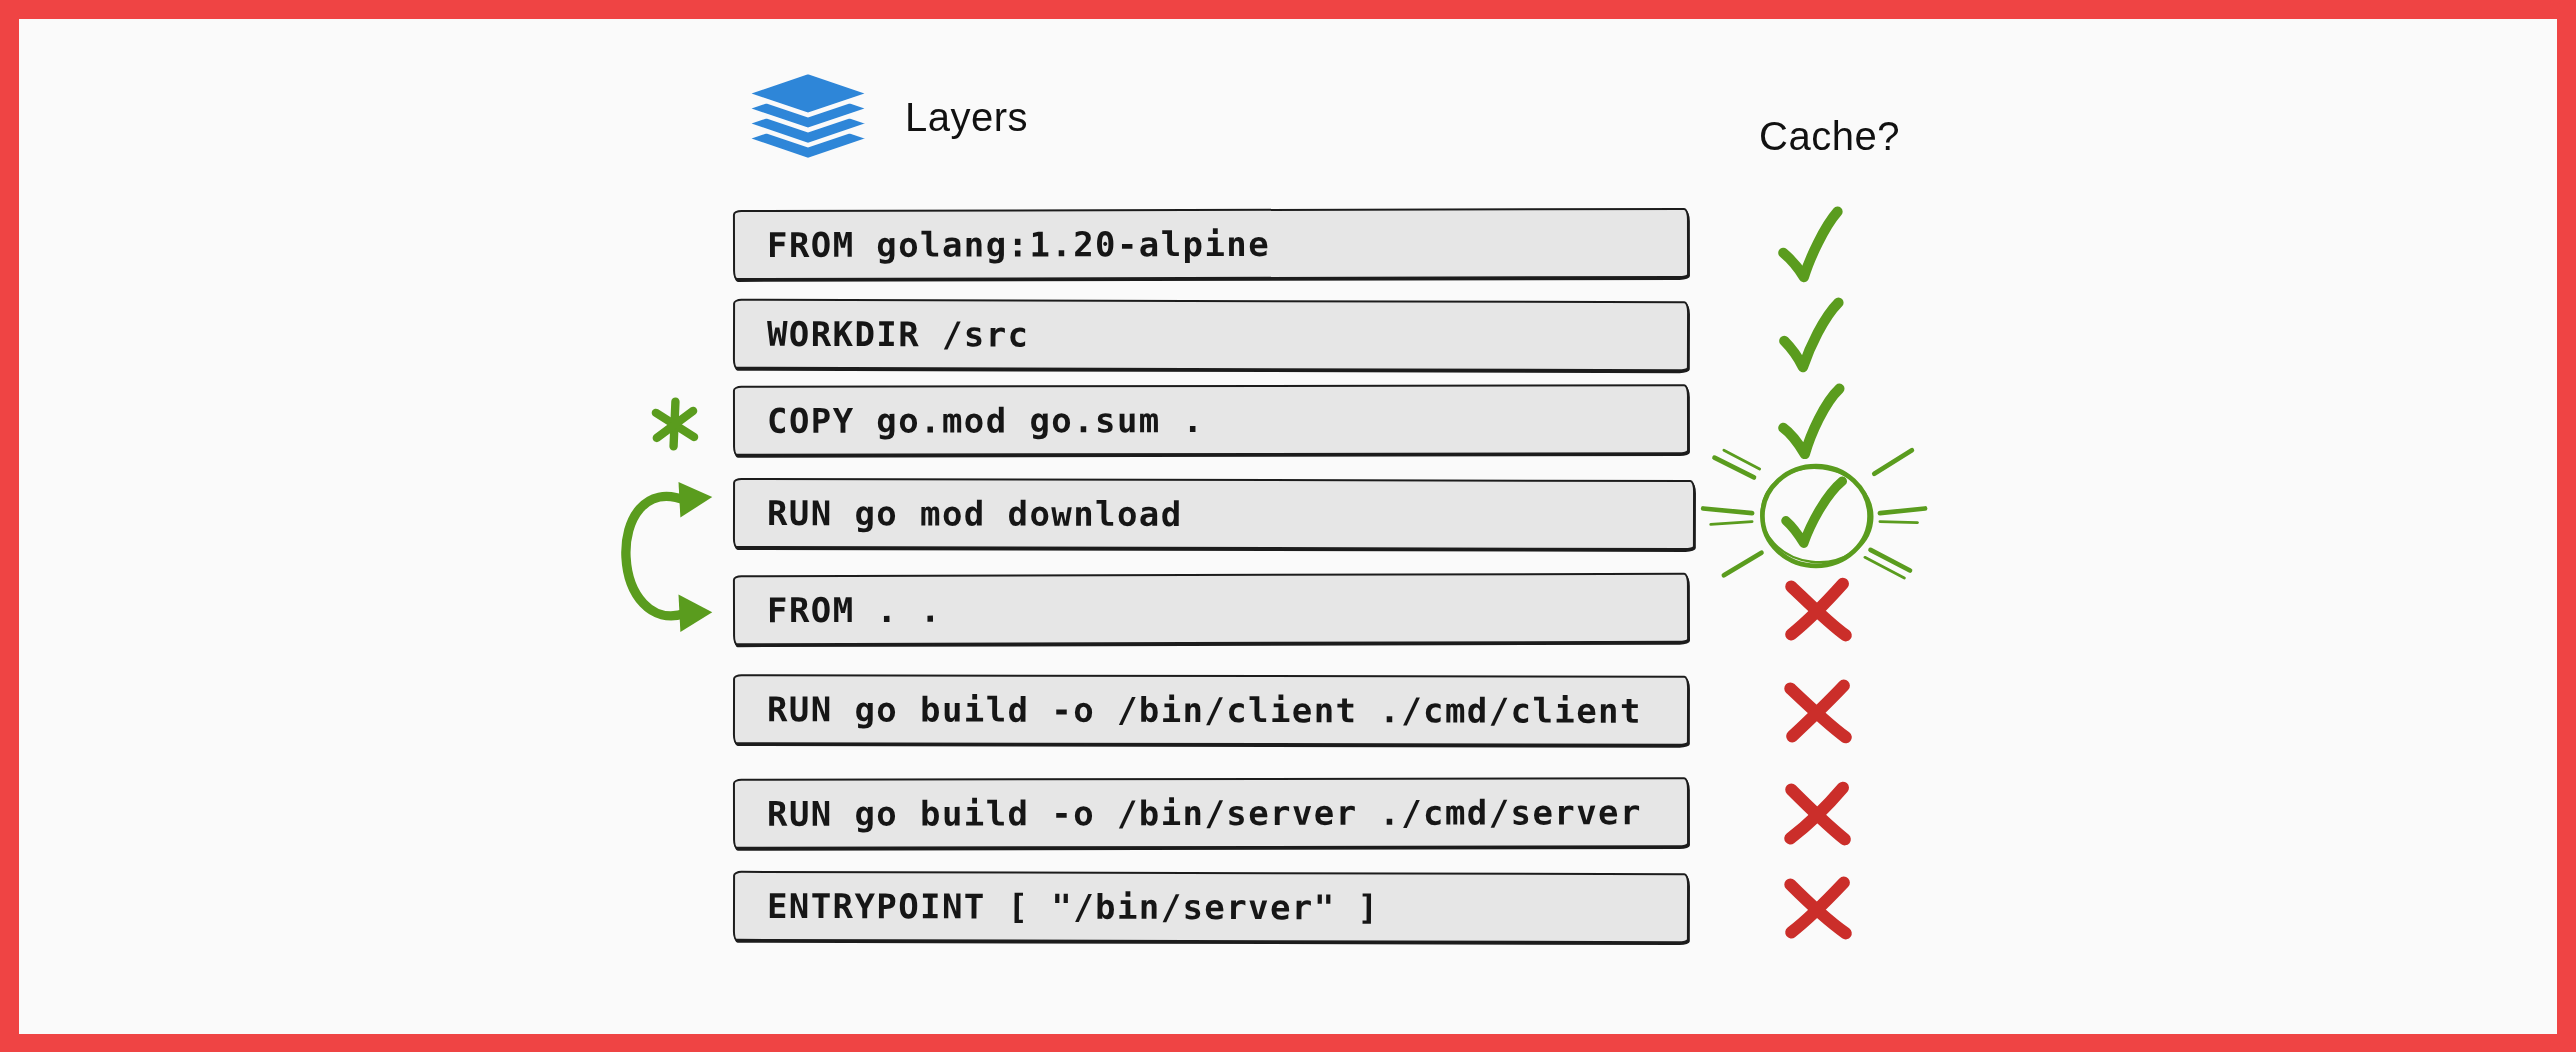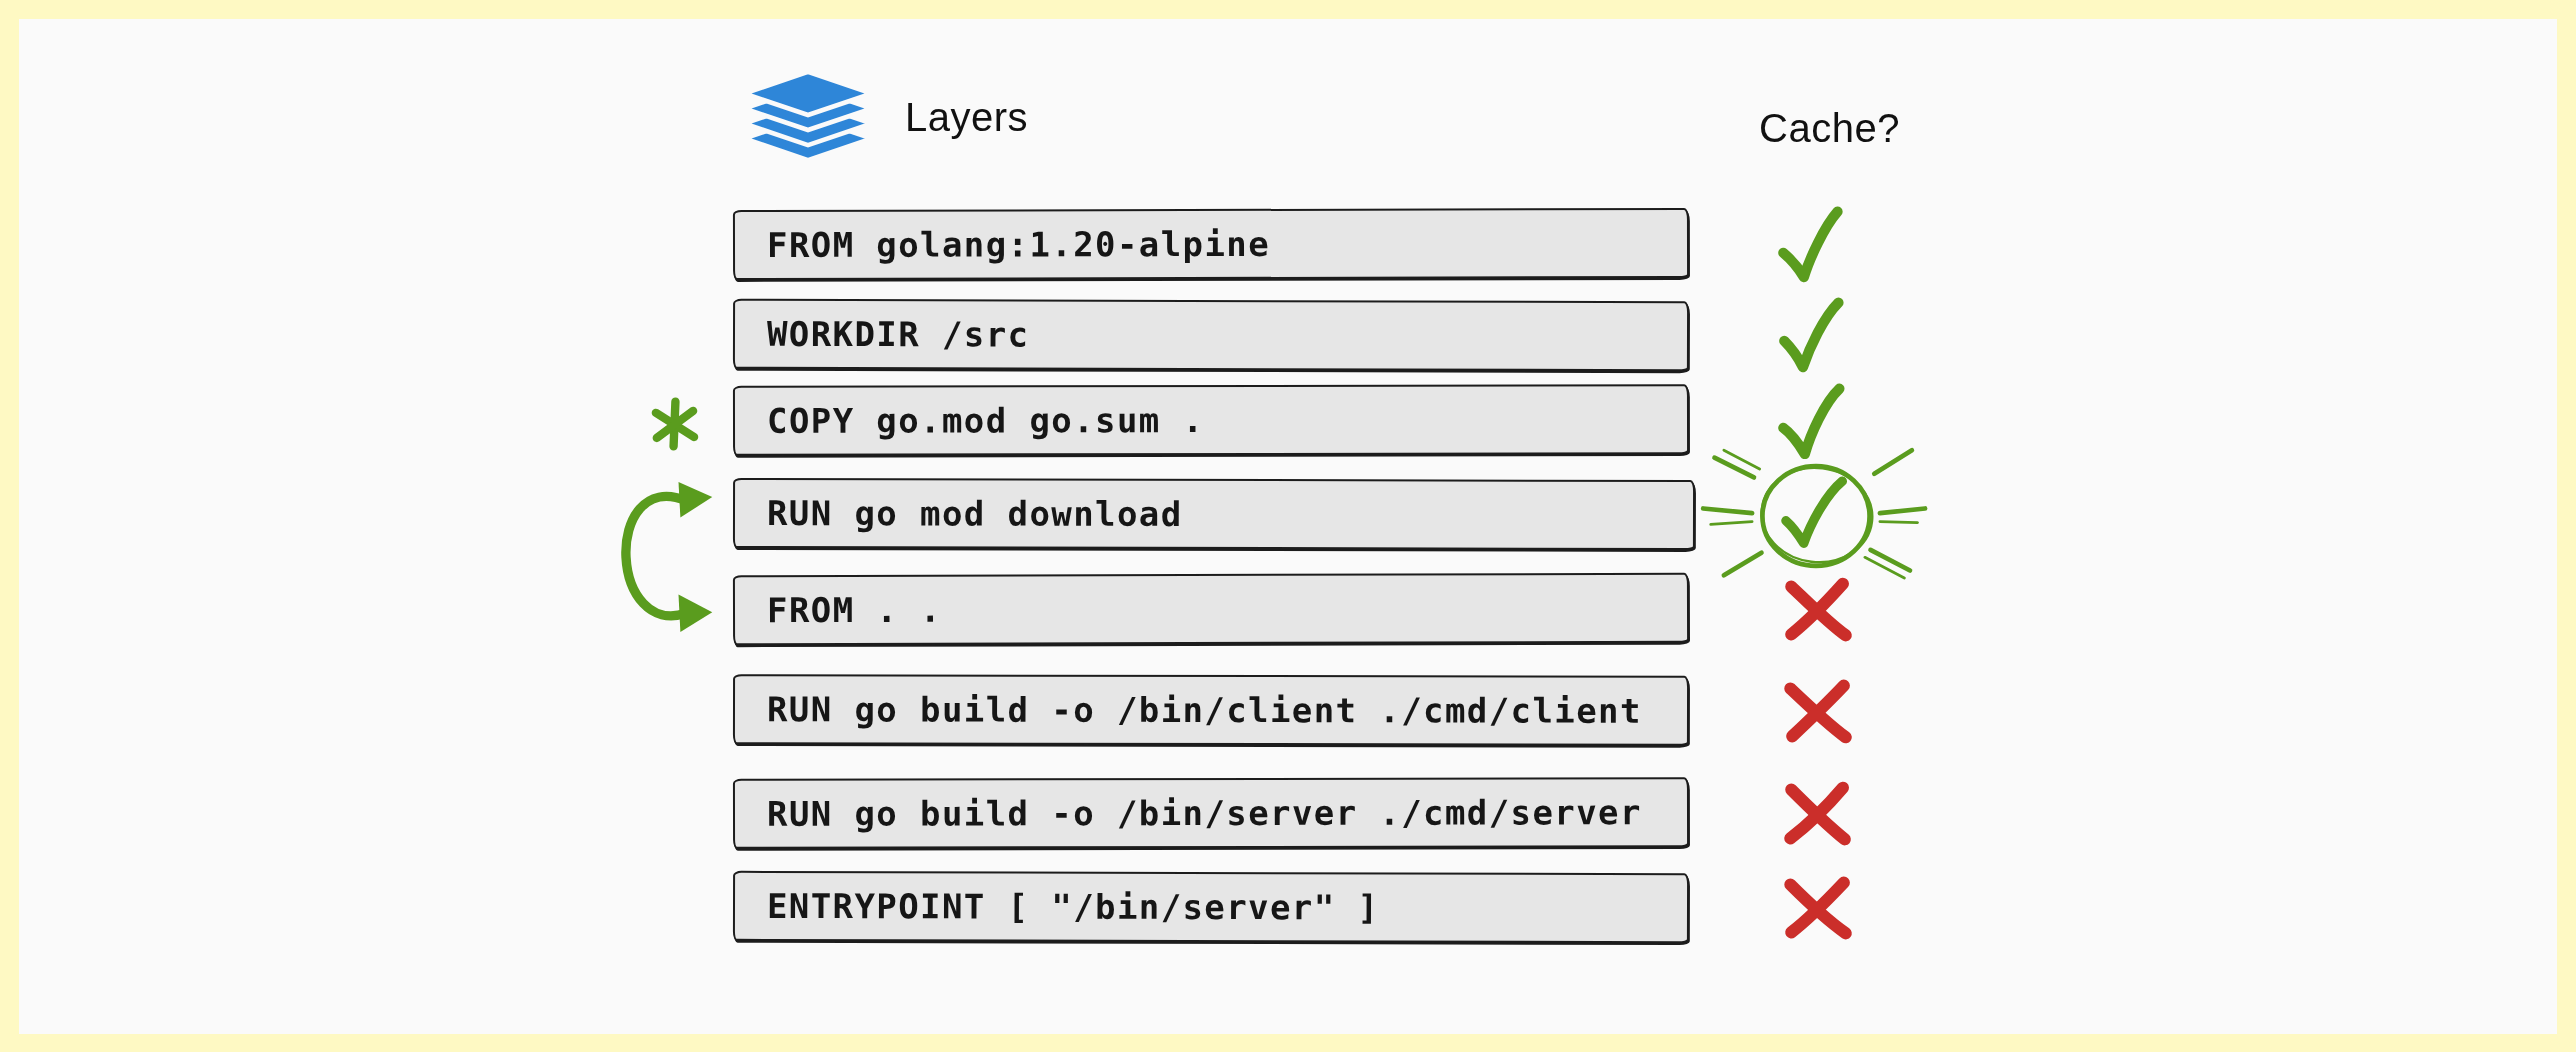--- a/index.html
+++ b/index.html
@@ -1,40 +1,40 @@
 <!DOCTYPE html>
 <html style="font-size:15px"><head>
 <meta charset="utf-8">
 <style>
   * { margin: 0; padding: 0; box-sizing: border-box; }
   html, body { width: 2576px; height: 1052px; background: #000; overflow: hidden; }
   .canvas {
     position: relative;
     width: 2576px; height: 1052px;
-    background: #fef9c3;
+    background: #ef4444;
     font-family: "Liberation Sans", sans-serif;
   }
   .panel {
     position: absolute;
     left: 19px; top: 19px;
     width: 2538px; height: 1015px;
     background: #FAFAFA;
   }
 
   
   .layers-icon { position: absolute; left: 742px; top: 70px; }
   .col-title {
     position: absolute;
     font-size: 40px;
     line-height: 47px;
     color: #111;
     letter-spacing: 0.5px;
   }
   .layers-title { left: 905px; top: 94px; }
-  .cache-title  { left: 1759px; top: 105px; }
+  .cache-title  { left: 1759px; top: 113px; }
 
   
   .box {
     position: absolute;
     left: 733px;
     width: 956px;
     height: 70px;
     background: #E6E6E6;
     border: 2.8px solid #1c1c1c;
     border-radius: 8.5px 4.7px 10.3px 3.8px / 4.7px 11.3px 3.8px 9.4px;

